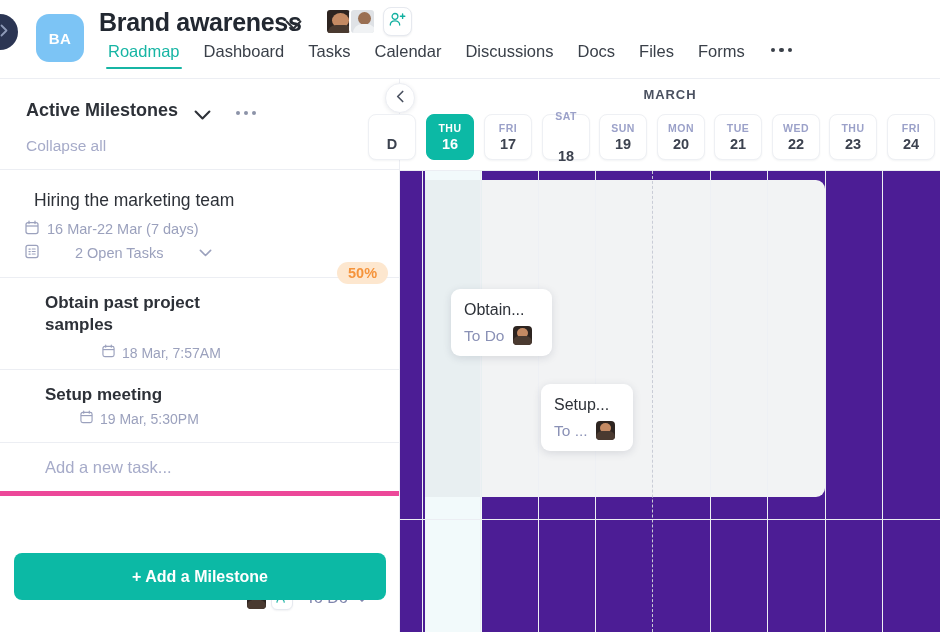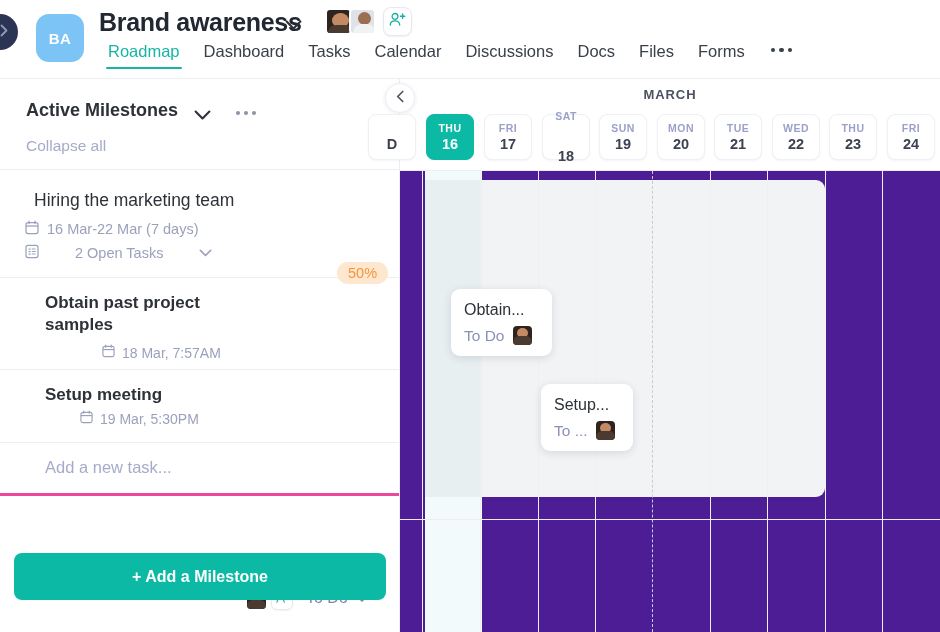--- a/index.html
+++ b/index.html
@@ -92,21 +92,21 @@
   }
 
   .ms-block { position: relative; height: 108px; border-bottom: 1px solid #eceef3; }
   .ms-name {
     position: absolute; left: 26px; top: 20px;
     font-size: 17.5px; color: #2d3138; margin-left: 8px;
   }
   .ms-pct {
     position: absolute; left: 337px; top: 183px;
     background: #fde7cf; color: #f5943c;
-    font-size: 14.5px; font-weight: normal;
+    font-size: 14.5px; font-weight: bold;
     padding: 3px 11px; border-radius: 11px;
   }
   .ms-meta { position: absolute; left: 25px; font-size: 14.5px; color: #9ba1bd; display: flex; align-items: center; gap: 8px; }
   .ms-meta-1 { top: 50px; }
   .ms-meta-2 { top: 74px; gap: 36px; }
 
   .task {
     position: relative; border-bottom: 1px solid #eceef3;
   }
   .task-1 { height: 92px; }
@@ -129,21 +129,21 @@
     position: absolute; width: 22px; height: 22px; border-radius: 6px;
     background: #fff; border: 1px solid #e6e9ef;
     box-shadow: 0 1px 2px rgba(20,30,60,.06);
     display: flex; align-items: center; justify-content: center;
   }
   .task-status {
     position: absolute; font-size: 16px; color: #7f86ad;
     display: flex; align-items: center; gap: 7px;
   }
 
-  .add-task-row { position: relative; height: 53px; border-bottom: 3px solid #ec4899; }
+  .add-task-row { position: relative; height: 53px; border-bottom: 5px solid #ec4899; }
   .add-task-text {
     position: absolute; left: 45px; top: 15px;
     font-size: 16.5px; color: #a6abc9;
   }
   .add-ms-btn {
     position: absolute; left: 14px; top: 474px;
     width: 372px; height: 47px; border-radius: 8px;
     background: #0cb9a5; color: #fff;
     font-size: 16px; font-weight: bold;
     display: flex; align-items: center; justify-content: center;

